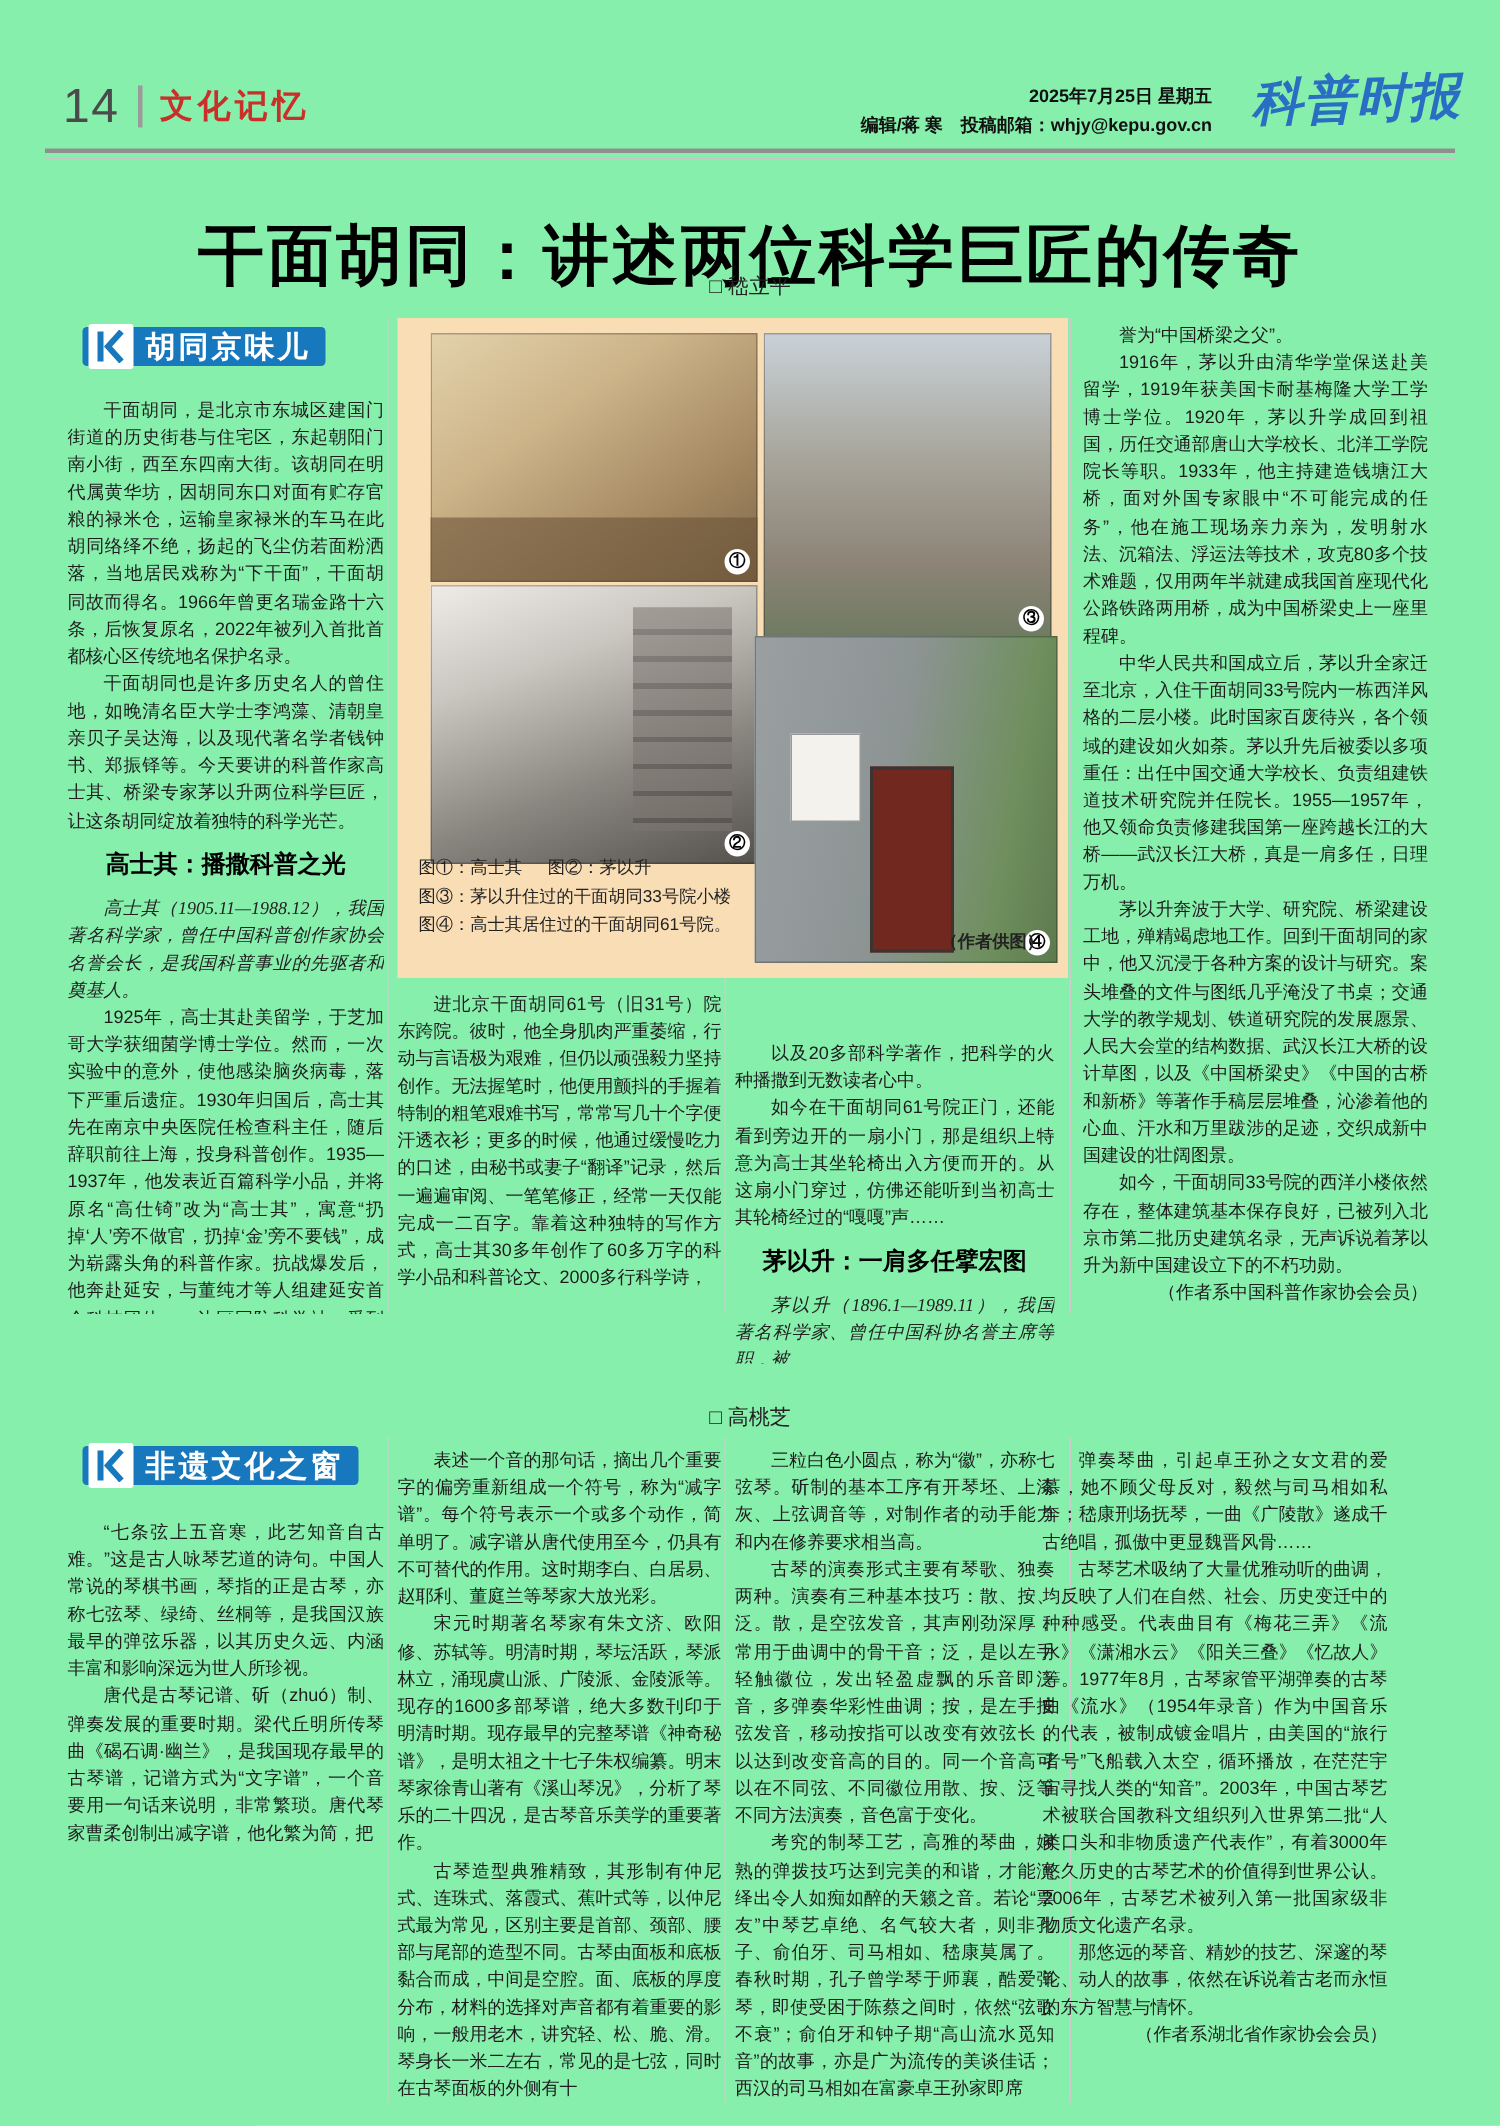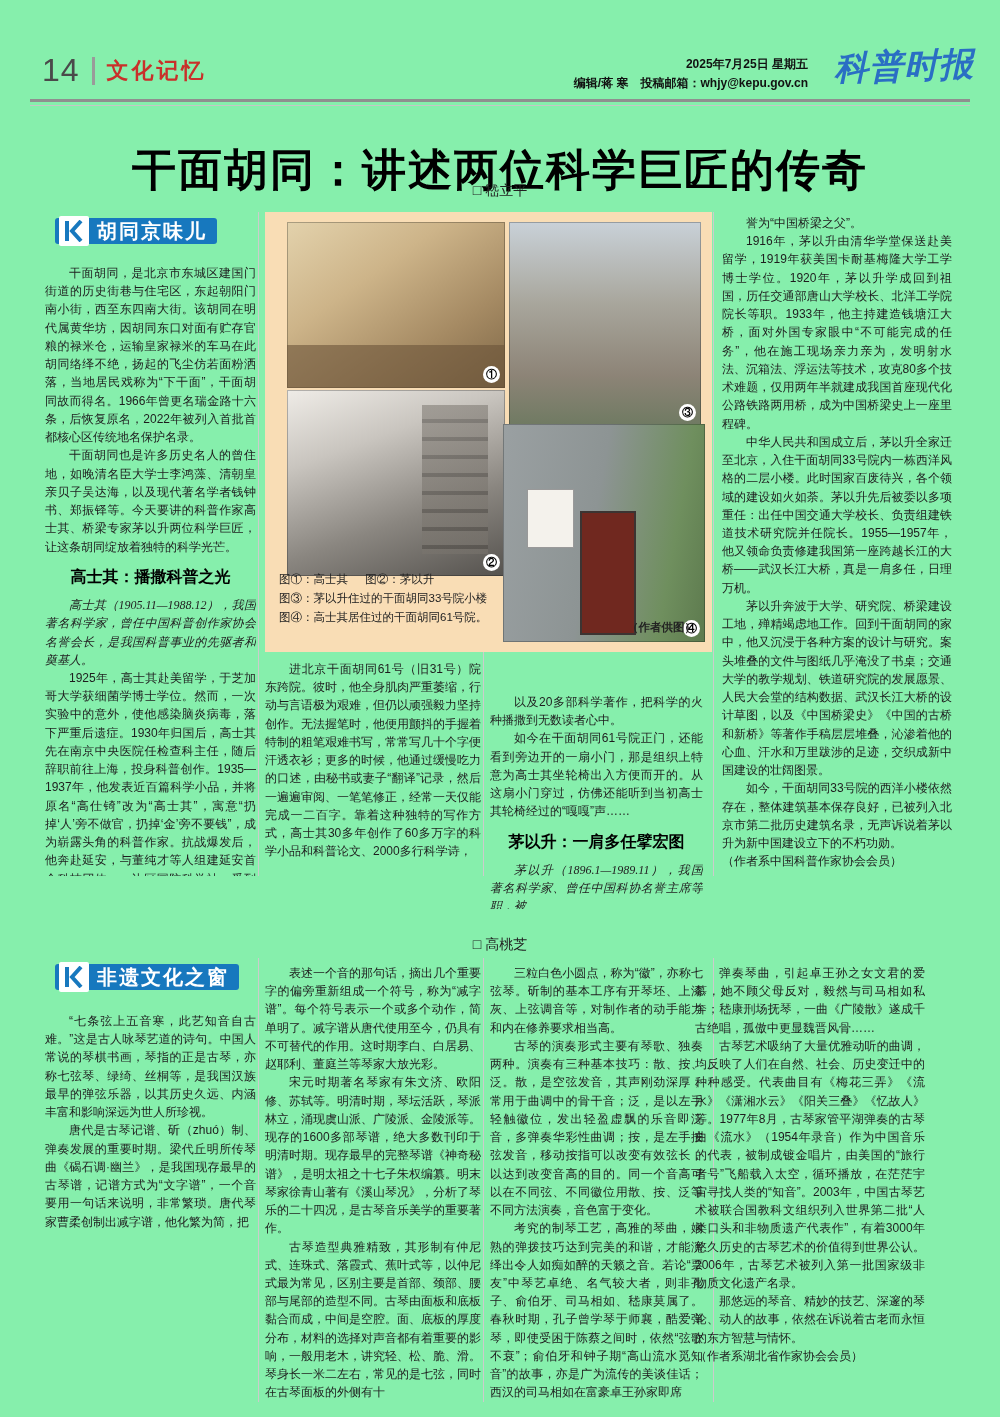--- a/index.html
+++ b/index.html
@@ -19,21 +19,21 @@
   .rule-thin{position:absolute;left:30px;top:105px;width:940px;height:1px;background:#c6c6c6;}
 
   
   .a1-title{position:absolute;left:50px;top:112px;width:900px;text-align:center;
             font-size:44px;font-weight:800;letter-spacing:2px;color:#000;}
   .a1-author{position:absolute;left:50px;top:182px;width:900px;text-align:center;font-size:14px;color:#222;}
 
   
   .col{position:absolute;overflow:hidden;text-align:justify;font-size:12px;line-height:1.52;color:#1d1d1d;}
   .col p{margin:0;text-indent:2em;}
-  .col p.credit{text-align:left;text-indent:0;font-family:"Liberation Serif",serif;}
+  .col p.credit{text-align:right;text-indent:0;font-family:"Liberation Serif",serif;}
   .bio{font-family:"Liberation Serif",serif;font-style:italic;color:#222;}
   .bio p{margin:0;text-indent:2em;}
   .subhead{font-size:16px;font-weight:700;text-align:center;margin:9px 0 7px;color:#000;}
 
   
   .vsep{position:absolute;width:1px;background:#ccc;}
 
   
   .badge{position:absolute;display:flex;align-items:center;background:#1778be;height:26px;border-radius:3px;padding:0 10px 0 4px;z-index:3;}
   .badge .mark{width:30px;height:30px;background:#fff;border-radius:2px;margin-right:8px;display:flex;align-items:center;justify-content:center;}

